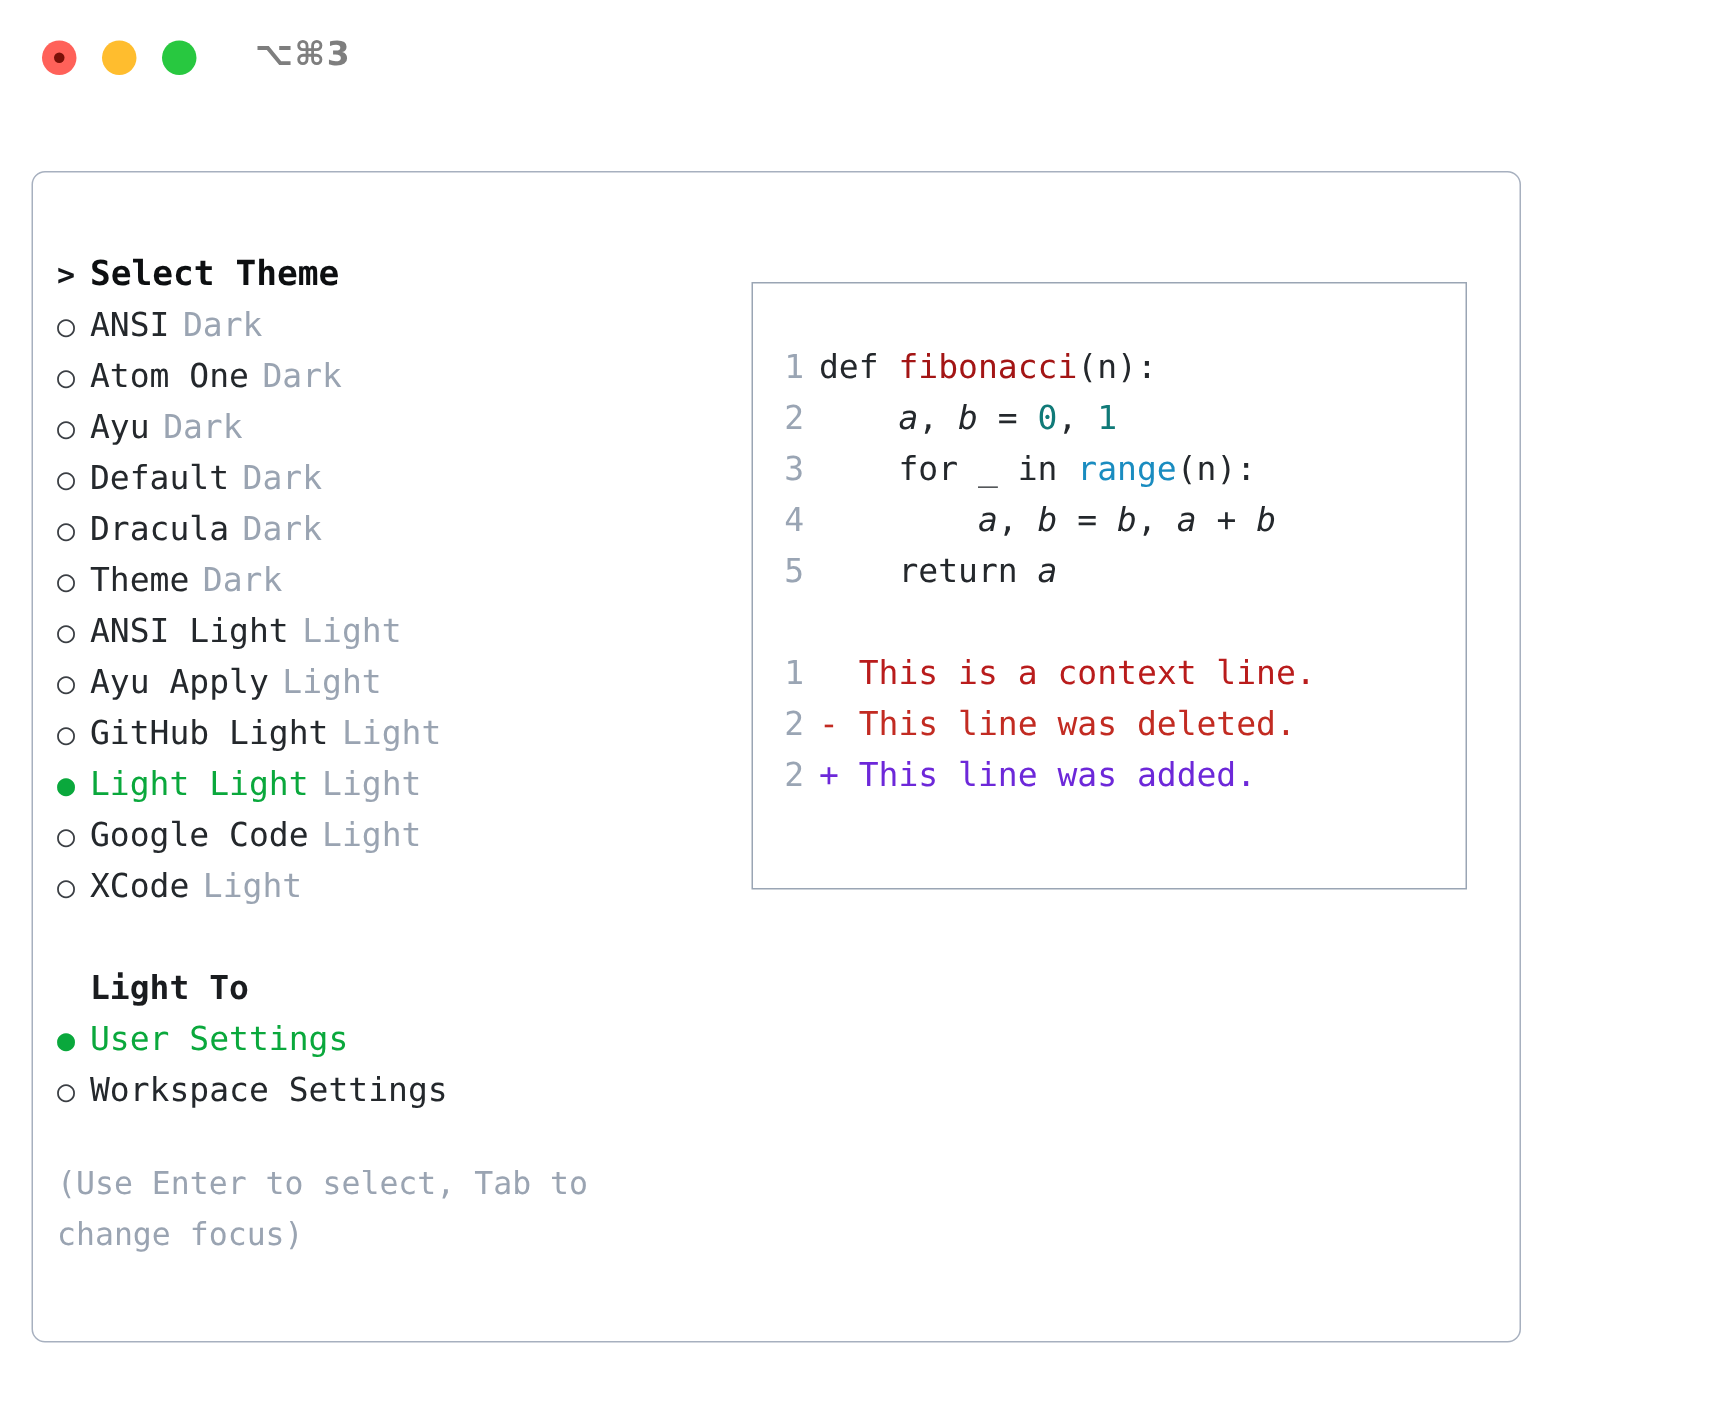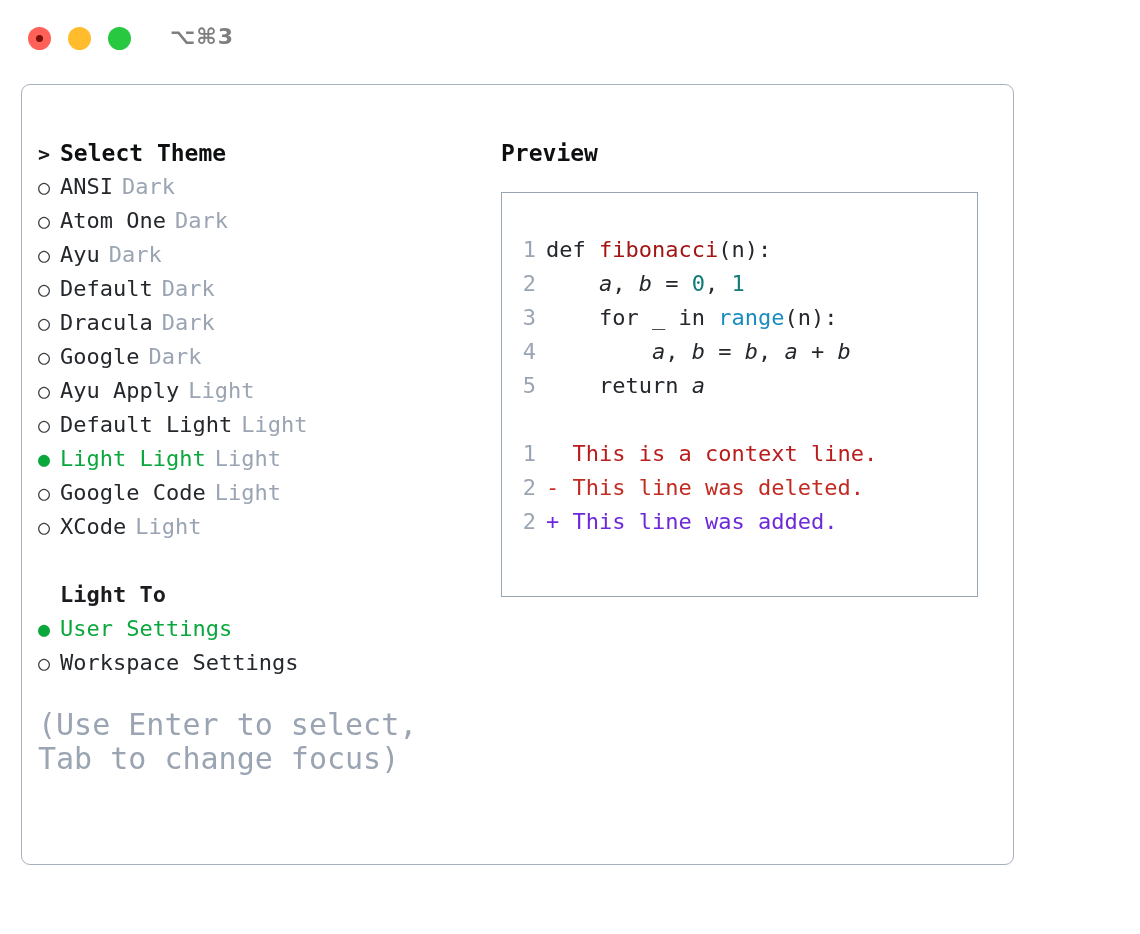--- a/index.html
+++ b/index.html
@@ -59,21 +59,21 @@
     font-weight: 600;
     color: #7e7e7e;
     letter-spacing: 1px;
     white-space: nowrap;
   }
 
   
   #panel {
     position: absolute;
     left: 21px;
-    top: 84px;
+    top: 114px;
     width: 993px;
     height: 781px;
     border: 1.5px solid #a7b0bf;
     border-radius: 9px;
     box-sizing: border-box;
     background: #ffffff;
   }
 
   
   #left-col {
@@ -113,21 +113,21 @@
   }
   .row.subheader {
     font-weight: bold;
     font-size: 22px;
     color: #1a1c1f;
   }
   .spacer-row { height: 34px; }
 
   #hint {
     margin-top: 28px;
-    font-size: 30px;
+    font-size: 21px;
     line-height: 34px;
     color: #9aa4b2;
     width: 400px;
   }
 
   
   #right-col {
     position: absolute;
     left: 479px;
     top: 51px;
@@ -199,44 +199,44 @@
       <div class="row header">
         <span class="marker caret">&gt;</span><span>Select Theme</span>
       </div>
 
       <div id="theme-list">
           <div class="row"><span class="marker empty">○</span><span class="label-name">ANSI</span><span class="label-variant">Dark</span></div>
           <div class="row"><span class="marker empty">○</span><span class="label-name">Atom One</span><span class="label-variant">Dark</span></div>
           <div class="row"><span class="marker empty">○</span><span class="label-name">Ayu</span><span class="label-variant">Dark</span></div>
           <div class="row"><span class="marker empty">○</span><span class="label-name">Default</span><span class="label-variant">Dark</span></div>
           <div class="row"><span class="marker empty">○</span><span class="label-name">Dracula</span><span class="label-variant">Dark</span></div>
-          <div class="row"><span class="marker empty">○</span><span class="label-name">Google</span><span class="label-variant">Dark</span></div>
+          <div class="row"><span class="marker empty">○</span><span class="label-name">Theme</span><span class="label-variant">Dark</span></div>
+          <div class="row"><span class="marker empty">○</span><span class="label-name">ANSI Light</span><span class="label-variant">Light</span></div>
           <div class="row"><span class="marker empty">○</span><span class="label-name">Ayu Apply</span><span class="label-variant">Light</span></div>
-          <div class="row"><span class="marker empty">○</span><span class="label-name">Default Light</span><span class="label-variant">Light</span></div>
+          <div class="row"><span class="marker empty">○</span><span class="label-name">GitHub Light</span><span class="label-variant">Light</span></div>
           <div class="row"><span class="marker filled">●</span><span class="label-name selected">Light Light</span><span class="label-variant">Light</span></div>
           <div class="row"><span class="marker empty">○</span><span class="label-name">Google Code</span><span class="label-variant">Light</span></div>
           <div class="row"><span class="marker empty">○</span><span class="label-name">XCode</span><span class="label-variant">Light</span></div>
         </div>
 
       <div class="spacer-row"></div>
 
       <div class="row subheader">
         <span class="marker blank">○</span><span>Light To</span>
       </div>
 
       <div id="apply-to-list">
           <div class="row"><span class="marker filled">●</span><span class="label-name selected">User Settings</span></div>
           <div class="row"><span class="marker empty">○</span><span class="label-name">Workspace Settings</span></div>
         </div>
 
       <div id="hint">(Use Enter to select, Tab to change focus)</div>
     </div>
 
     <div id="right-col">
-      <div id="preview-title">Preview</div>
 
       <div id="preview-box">
         <div id="code-block">
             <div class="code-line"><span class="lineno">1</span><span class="code-text"><span class="tok-kw">def </span><span class="tok-fn">fibonacci</span><span class="tok-punct">(n):</span></span></div>
             <div class="code-line"><span class="lineno">2</span><span class="code-text"><span class="tok-plain">    </span><span class="tok-var">a</span><span class="tok-punct">, </span><span class="tok-var">b</span><span class="tok-punct"> = </span><span class="tok-num">0</span><span class="tok-punct">, </span><span class="tok-num">1</span></span></div>
             <div class="code-line"><span class="lineno">3</span><span class="code-text"><span class="tok-kw">    for </span><span class="tok-var">_</span><span class="tok-kw"> in </span><span class="tok-builtin">range</span><span class="tok-punct">(n):</span></span></div>
             <div class="code-line"><span class="lineno">4</span><span class="code-text"><span class="tok-plain">        </span><span class="tok-var">a</span><span class="tok-punct">, </span><span class="tok-var">b</span><span class="tok-punct"> = </span><span class="tok-var">b</span><span class="tok-punct">, </span><span class="tok-var">a</span><span class="tok-punct"> + </span><span class="tok-var">b</span></span></div>
             <div class="code-line"><span class="lineno">5</span><span class="code-text"><span class="tok-kw">    return </span><span class="tok-var">a</span></span></div>
           </div>
         <div class="diff-gap"></div>

